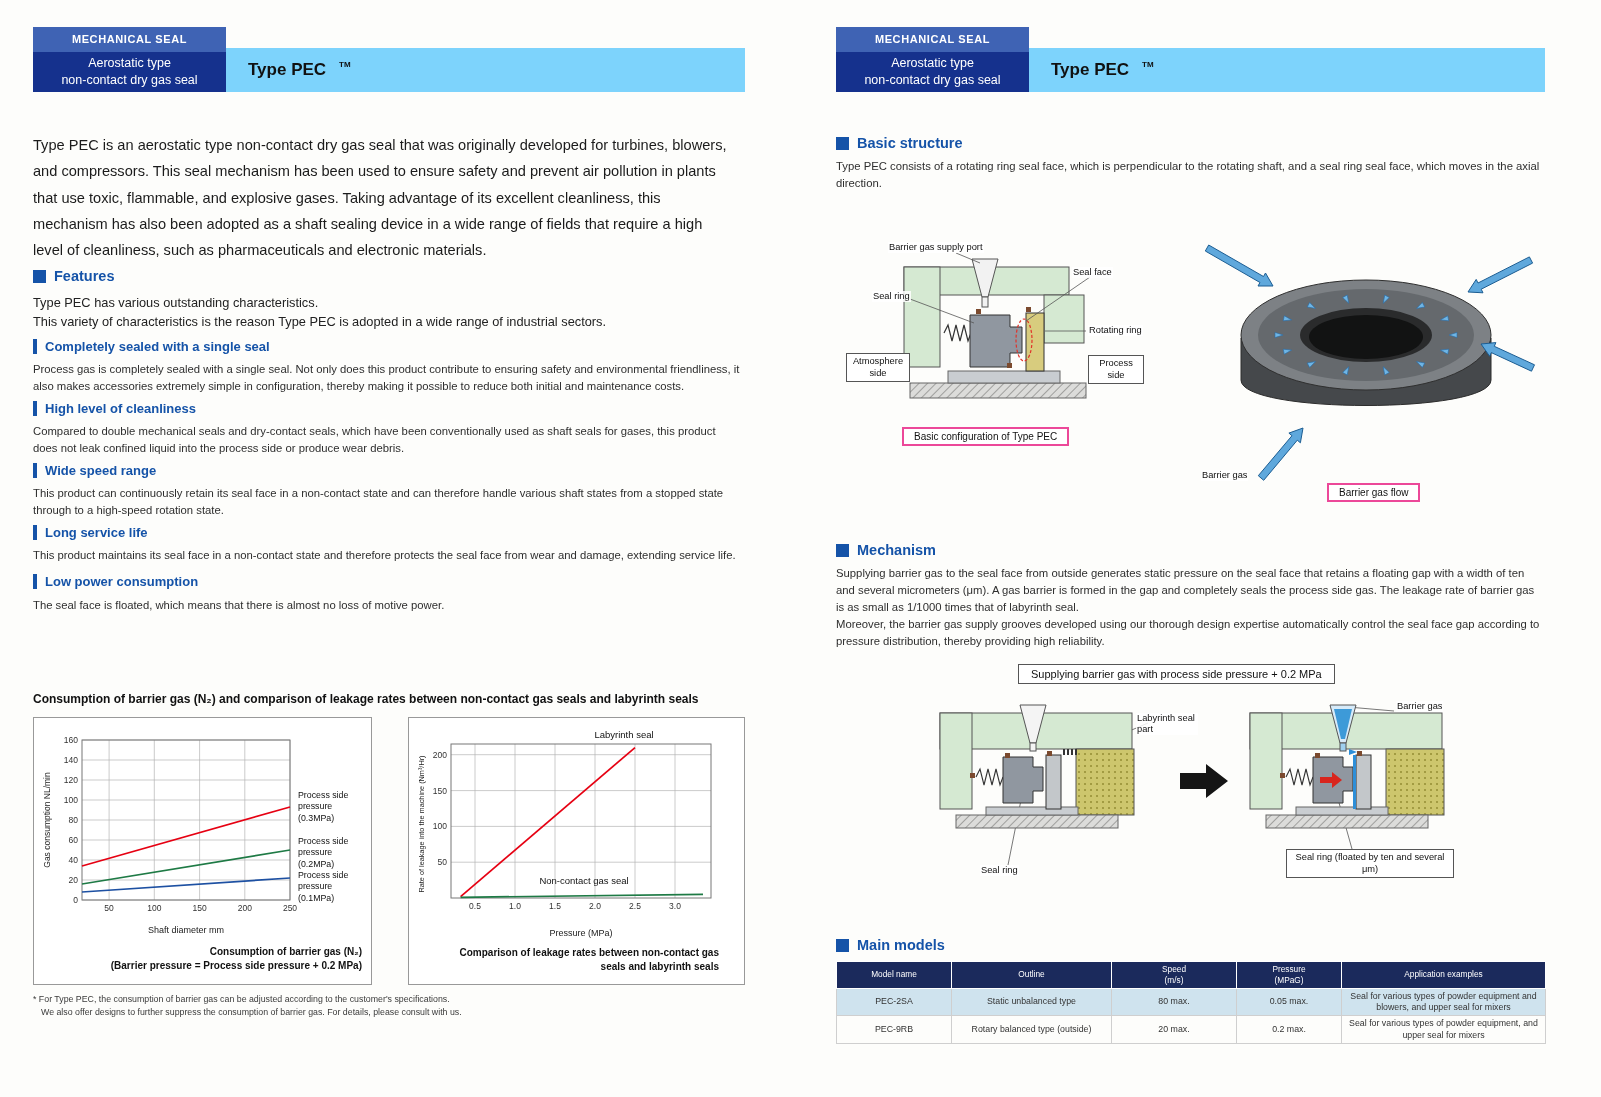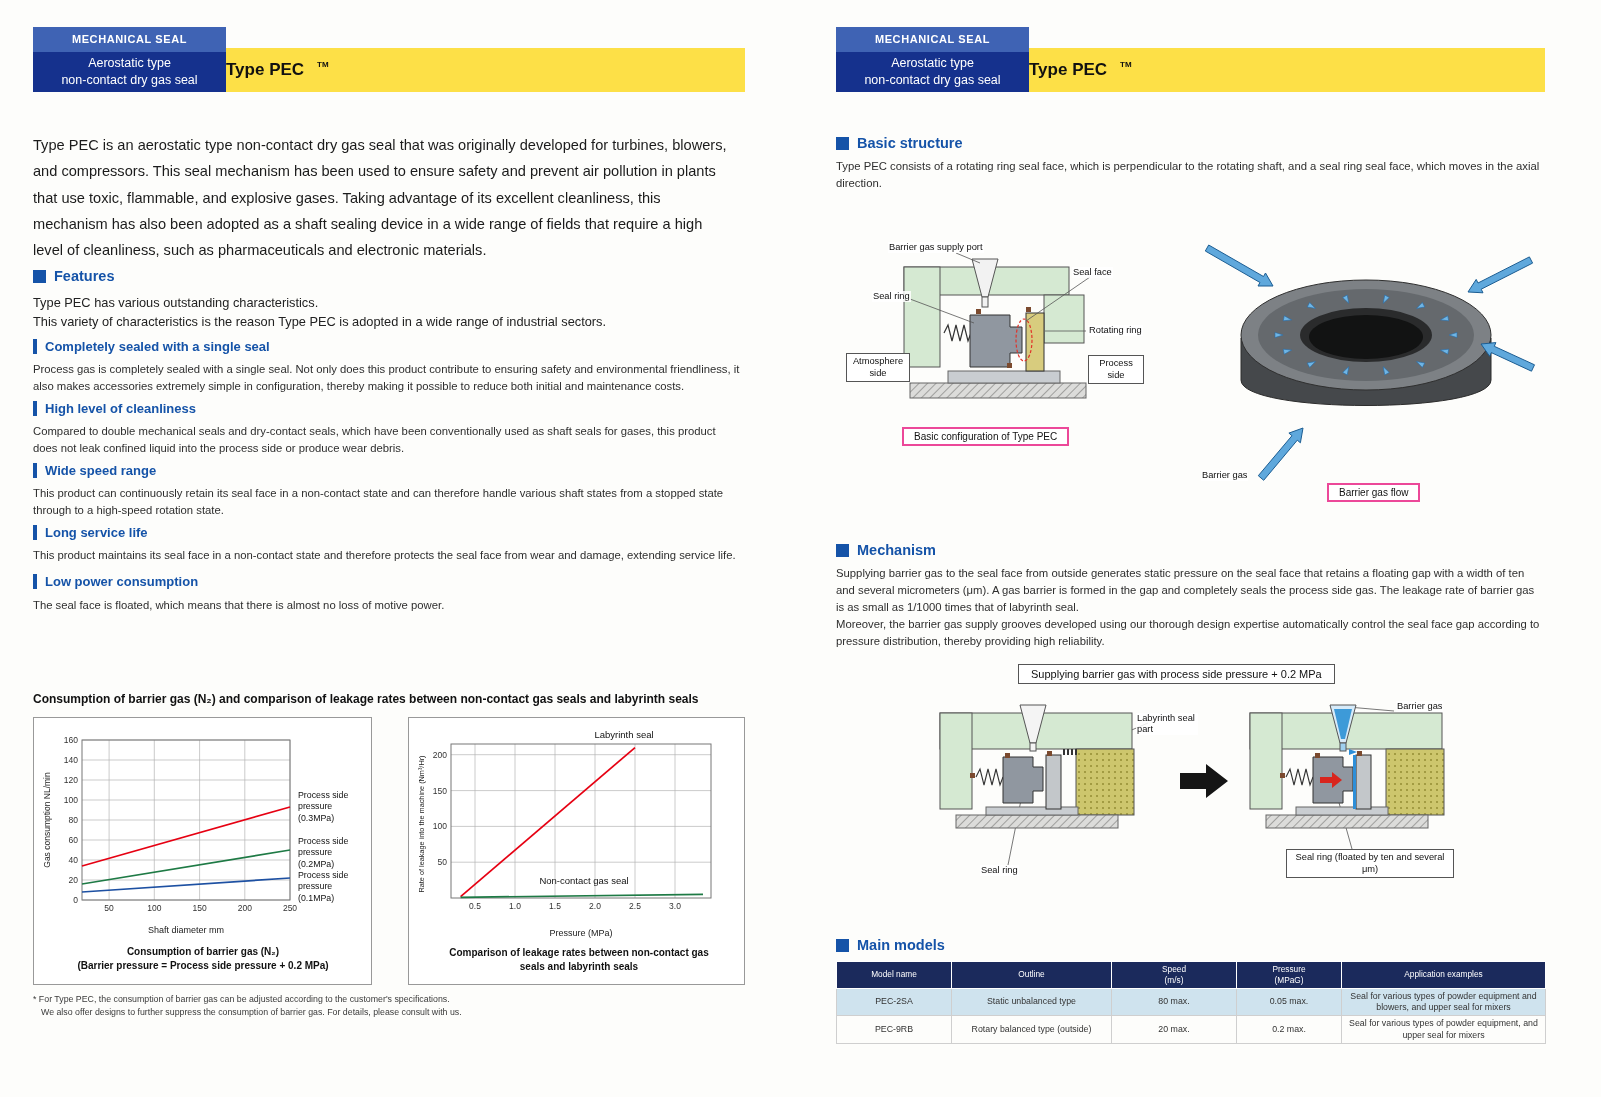--- a/index.html
+++ b/index.html
@@ -6,36 +6,36 @@
   html,body{width:1601px;height:1097px}
   body{position:relative;background:#fdfdfb;font-family:"Liberation Sans",sans-serif;color:#1d1d1d;overflow:hidden}
   .page{position:absolute;top:27px}
   #page-left{left:33px;width:712px;height:1040px}
   #page-right{left:836px;width:709px;height:1040px}
   .abs{position:absolute}
   
   .hdr{position:absolute;left:0;top:0;right:0;height:65px}
   .hdr-tag{position:absolute;left:0;top:0;width:193px;height:25px;background:#3f63b4;color:#fff;font-size:11px;font-weight:bold;letter-spacing:.6px;text-align:center;line-height:25px}
   .hdr-sub{position:absolute;left:0;top:25px;width:193px;height:40px;background:#15318d;color:#fff;font-size:12.5px;text-align:center;padding-top:3px;line-height:17px}
-  .hdr-bar{position:absolute;left:193px;top:21px;right:0;height:44px;background:#fde047;display:flex;align-items:flex-start;padding-top:12px}
+  .hdr-bar{position:absolute;left:193px;top:21px;right:0;height:44px;background:#7dd3fc;display:flex;align-items:flex-start;padding-left:22px;padding-top:12px}
   .prod{font-size:17px;font-weight:bold;color:#111}
   .tm{font-size:8px;vertical-align:super;margin-left:13px}
   
   .sec-h{display:flex;align-items:center;gap:8px;color:#1553a8;font-size:14.5px;font-weight:bold}
   .sec-sq{width:13px;height:13px;background:#1553a8;flex:0 0 13px}
   .sub-h{border-left:4px solid #1553a8;padding-left:8px;color:#1553a8;font-size:13px;font-weight:bold;line-height:15px}
   .bt{font-size:11.3px;line-height:1.5;color:#2e2e2e}
   .intro{font-size:14.6px;line-height:1.8;color:#1b1b1b}
   .lead{font-size:12.8px;line-height:1.5;color:#222}
   .charts-title{font-size:12px;font-weight:bold;color:#111}
   
   .chart-box{position:absolute;border:1px solid #999;background:#fff}
   .ylab{position:absolute;transform-origin:0 0;transform:rotate(-90deg);font-size:8.5px;color:#222;text-align:center;white-space:nowrap}
   .axis-x{position:absolute;font-size:9px;color:#222;text-align:center}
-  .cap{position:absolute;font-size:10px;font-weight:bold;color:#111;text-align:center;line-height:1.4}
+  .cap{position:absolute;font-size:10px;font-weight:bold;color:#111;text-align:right;line-height:1.4}
   .legend{position:absolute;font-size:8.8px;line-height:1.3;color:#111}
   .chart-lab{position:absolute;font-size:9.5px;color:#111;text-align:center}
   .fnote{font-size:8.8px;color:#3a3a3a;line-height:1.5}
   
   .dlab{position:absolute;font-size:9.3px;color:#111;line-height:1.2;background:rgba(255,255,255,.85);padding:0 1px}
   .dbox{position:absolute;border:1px solid #555;background:#fff;font-size:9.3px;color:#111;text-align:center;padding:2px 3px;line-height:1.25}
   .dcap{position:absolute;border:2px solid #ec4899;background:#fff;font-size:10px;color:#111;padding:2px 10px;white-space:nowrap}
   .mech-title{position:absolute;border:1px solid #555;background:#fff;font-size:11px;color:#111;padding:3px 12px;white-space:nowrap}
   
   .models-table{position:absolute;border-collapse:collapse;table-layout:fixed;width:709px}

